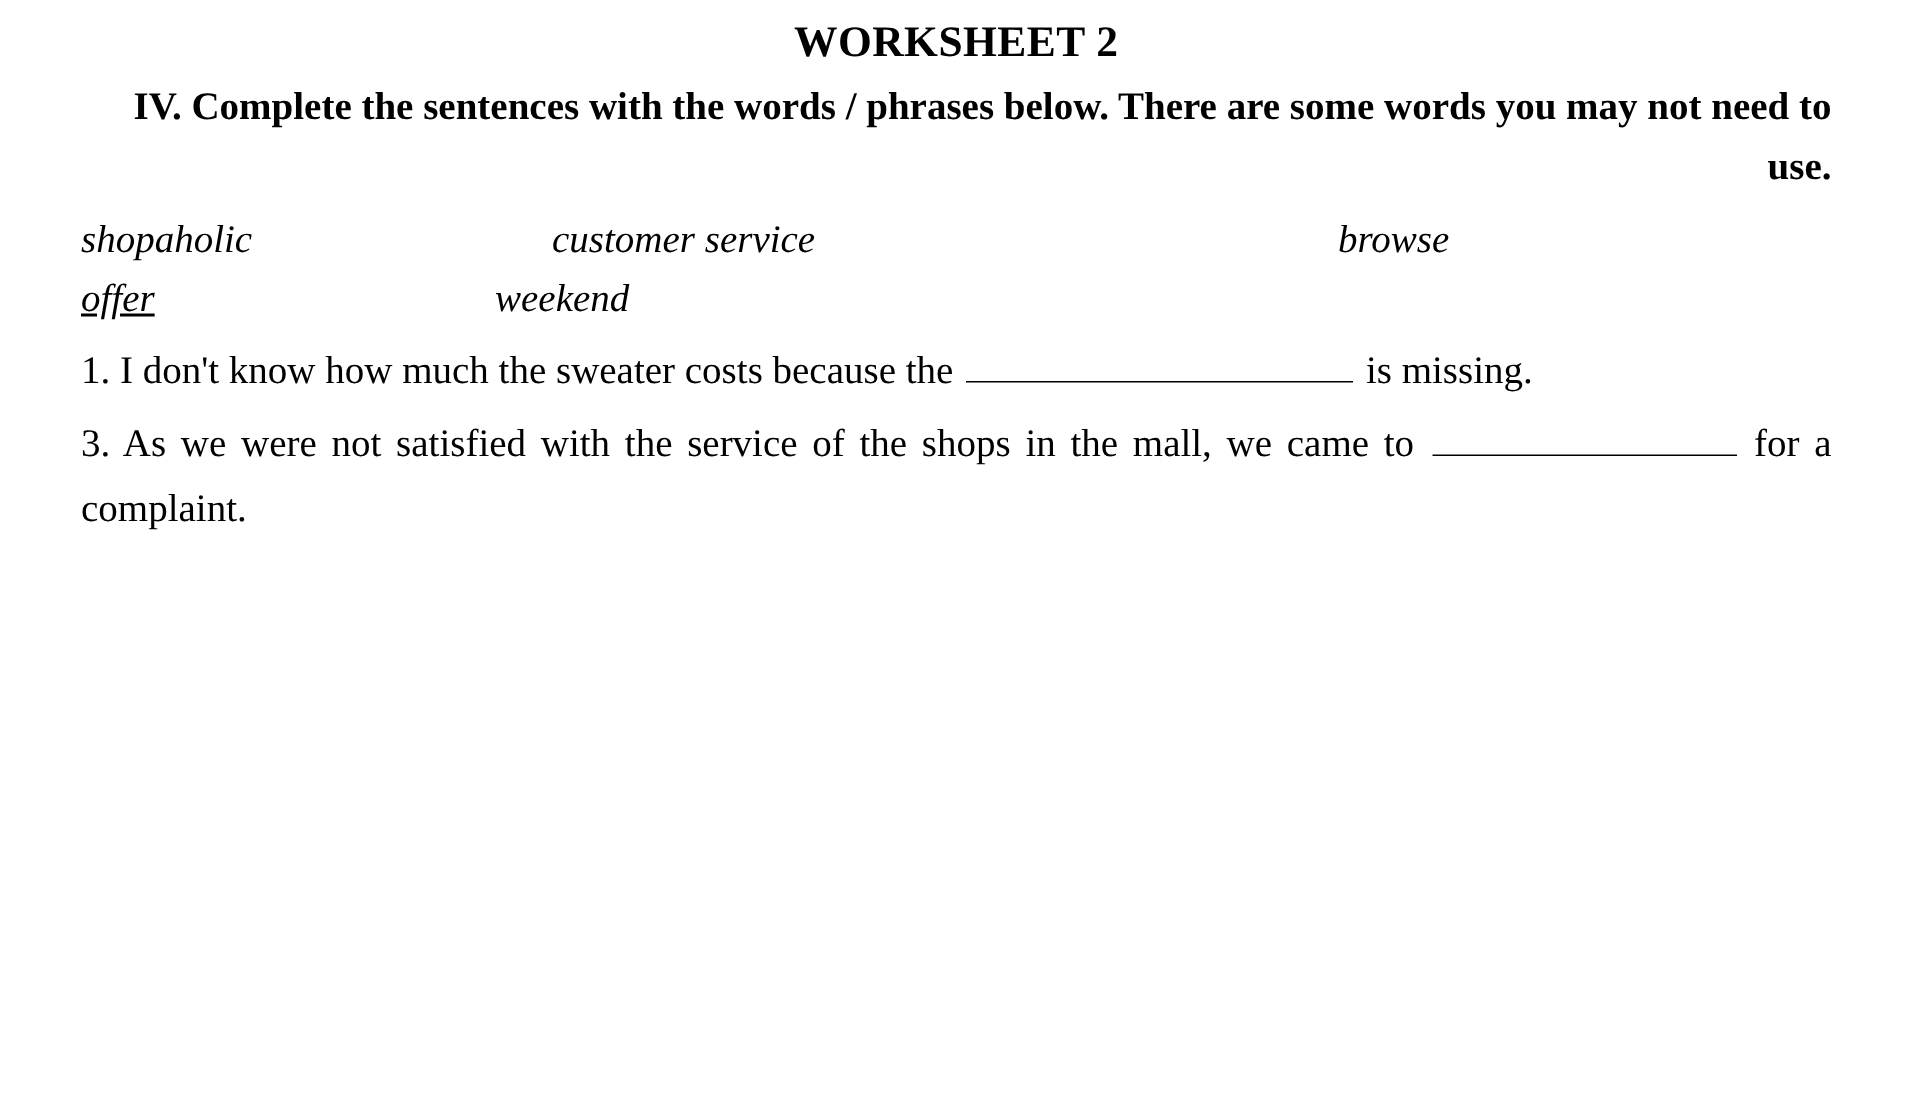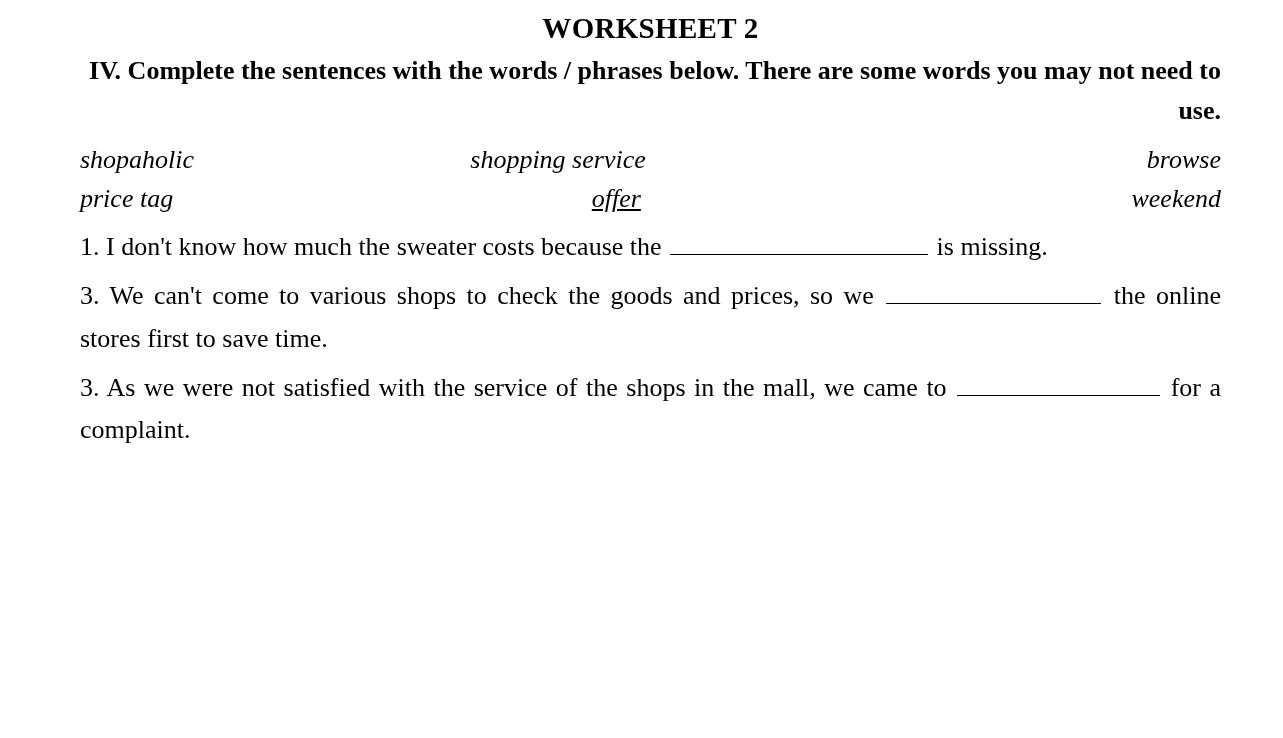--- a/index.html
+++ b/index.html
@@ -12,21 +12,21 @@
     height: 738px;
     font-family: "Liberation Serif", "DejaVu Serif", serif;
     color: #000000;
     overflow: hidden;
   }
   .page {
     position: relative;
     width: 1283px;
     height: 738px;
     box-sizing: border-box;
-    padding: 8px 62px 0 80px;
+    padding: 8px 62px 0 54px;
   }
   .doc-title {
     text-align: center;
     font-weight: bold;
     font-size: 29px;
     line-height: 1.15;
     margin: 4px 0 6px 0;
     letter-spacing: 0.3px;
   }
   .instruction {
@@ -38,21 +38,20 @@
   }
   .wordbank {
     margin: 10px 0 6px 0;
   }
   .wordbank-row {
     display: flex;
     font-style: italic;
     font-size: 26px;
     line-height: 1.50;
     white-space: nowrap;
-    justify-content: space-between;
   }
   .wb-col-1 { width: 314px; }
   .wb-col-2 { width: 248px; }
   .wb-col-3 { width: 276px; text-decoration: underline; }
   .wb-col-4 { width: auto; }
   .sentences {
     margin-top: 8px;
   }
   .sentence {
     font-size: 26px;
@@ -81,45 +80,39 @@
 
 <div class="page">
 
   <div class="doc-title">WORKSHEET 2</div>
 
   <div class="instruction">IV. Complete the sentences with the words / phrases below. There are some words you may not need to use.</div>
 
   <div class="wordbank">
     <div class="wordbank-row">
       <span class="wb-col-1">shopaholic</span>
-      <span class="wb-col-2">shopping service</span>
+      <span class="wb-col-2">customer service</span>
       <span class="wb-col-3"></span>
       <span class="wb-col-4">browse</span>
     </div>
     <div class="wordbank-row">
-      <span class="wb-col-2">price tag</span>
       <span class="wb-col-3">offer</span>
       <span class="wb-col-4">weekend</span>
     </div>
   </div>
 
   <div class="sentences">
 
     <div class="sentence">
       <span>1. I don't know how much the sweater costs because the</span>
       <span class="blank blank-xl"></span>
       <span>is missing.</span>
     </div>
 
 
-    <div class="sentence justified">
-      <span>3. We can't come to various shops to check the goods and prices, so we</span>
-      <span class="blank blank-lg"></span>
-      <span>the online stores first to save time.</span>
-    </div>
 
     <div class="sentence justified">
       <span>3. As we were not satisfied with the service of the shops in the mall, we came to</span>
       <span class="blank blank-sm"></span>
       <span>for a complaint.</span>
     </div>
 
 
   </div>
 

